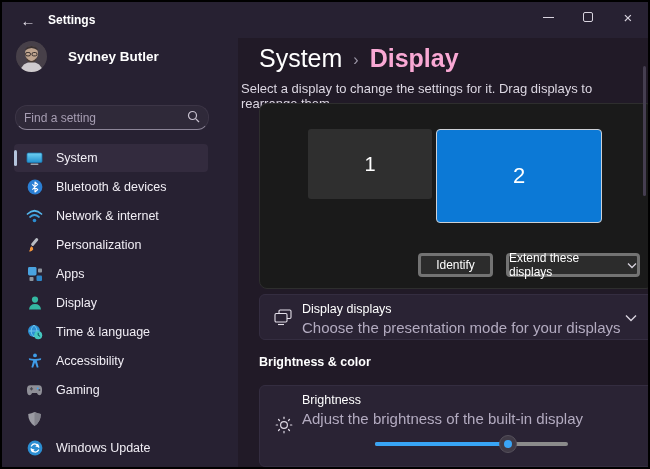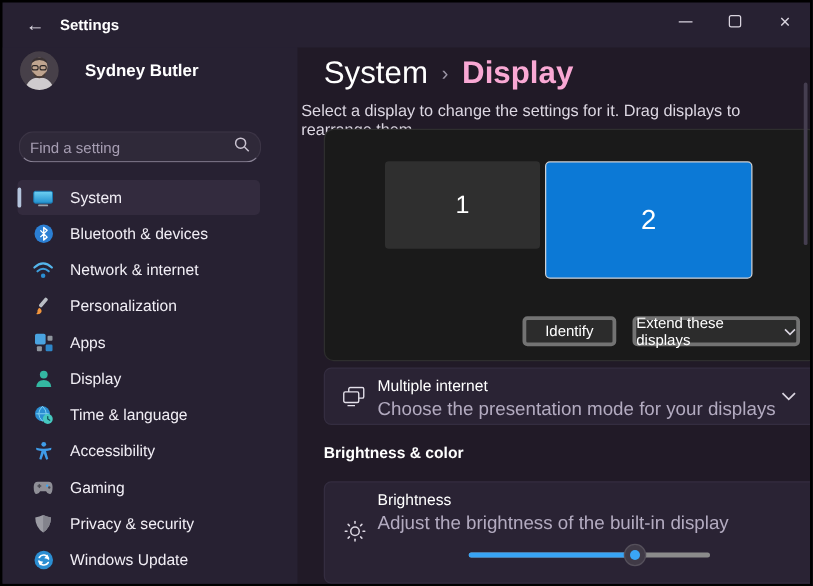--- a/index.html
+++ b/index.html
@@ -232,21 +232,20 @@
           </span>
           <span class="nav-label">Gaming</span>
         </div>
         <div class="nav-item">
           <span class="nav-icon">
             <svg width="15" height="16" viewBox="0 0 15 16">
               <path d="M7.5 1 Q10.5 2.6 13.8 2.9 Q13.8 10.5 7.5 15 Q1.2 10.5 1.2 2.9 Q4.5 2.6 7.5 1Z" fill="#9b9ba3"></path>
               <path d="M7.5 1 Q10.5 2.6 13.8 2.9 Q13.8 10.5 7.5 15Z" fill="#83838c"></path>
             </svg>
           </span>
-          <span class="nav-label">Privacy &amp; security</span>
         </div>
         <div class="nav-item">
           <span class="nav-icon">
             <svg width="16" height="16" viewBox="0 0 16 16">
               <circle cx="8" cy="8" r="7.4" fill="#2b8ed2"></circle>
               <path d="M4.2 8.8 A4 4 0 0 0 11.6 10" fill="none" stroke="#fff" stroke-width="1.3" stroke-linecap="round"></path>
               <path d="M11.8 7.2 A4 4 0 0 0 4.4 6" fill="none" stroke="#fff" stroke-width="1.3" stroke-linecap="round"></path>
               <path d="M11 3.6 L12.2 7.4 L8.4 6.6 Z" fill="#fff"></path>
               <path d="M5 12.4 L3.8 8.6 L7.6 9.4 Z" fill="#fff"></path>
             </svg>
@@ -286,21 +285,21 @@
 
     <div class="settings-card card-md">
       <span class="card-icon">
         <svg width="20" height="17" viewBox="0 0 20 17">
           <rect x="6" y="1" width="12" height="8.5" rx="1.2" fill="none" stroke="#e4e0ea" stroke-width="1.1"></rect>
           <rect x="2" y="4.5" width="12" height="8.5" rx="1.2" fill="#2a2334" stroke="#e4e0ea" stroke-width="1.1"></rect>
           <line x1="5" y1="15.5" x2="11" y2="15.5" stroke="#e4e0ea" stroke-width="1.1"></line>
         </svg>
       </span>
       <div class="card-text">
-        <div class="card-title">Multiple internet</div>
+        <div class="card-title">Display displays</div>
         <div class="card-sub">Choose the presentation mode for your displays</div>
       </div>
       <span class="card-chevron">
         <svg width="12" height="8" viewBox="0 0 12 8" fill="none" stroke="#d8d3de" stroke-width="1.4">
             <polyline points="1,1.5 6,6.5 11,1.5"></polyline>
           </svg>
       </span>
     </div>
 
     <div class="section-header">Brightness &amp; color</div>

